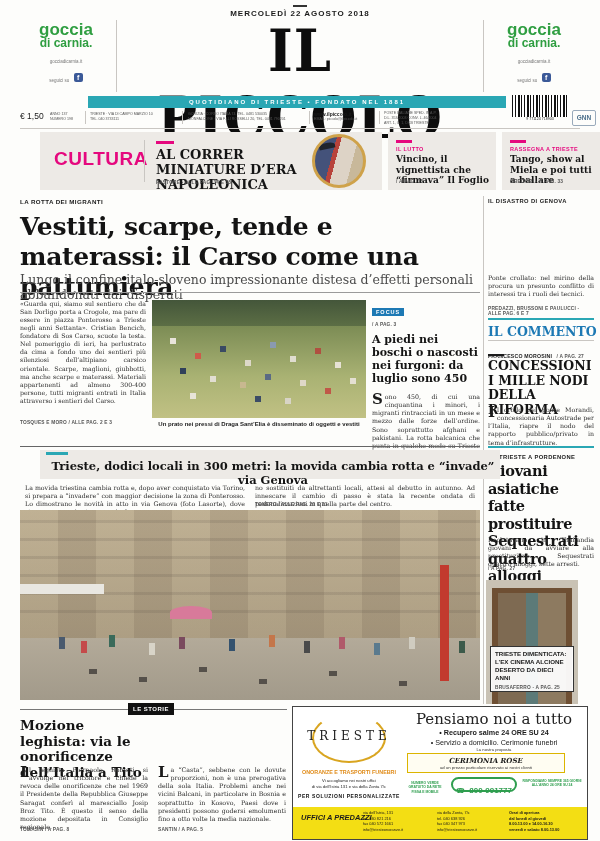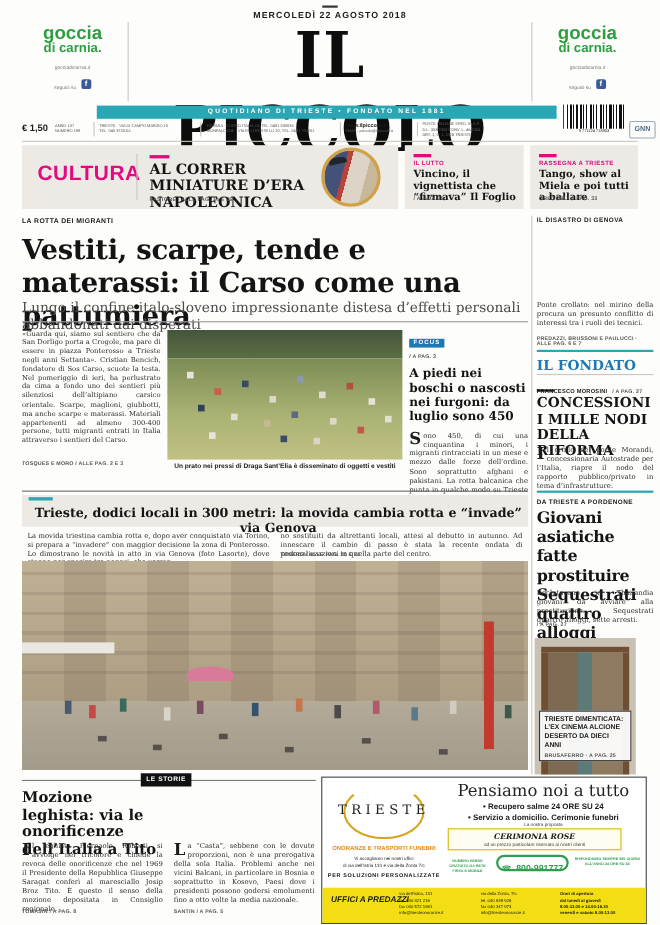--- a/index.html
+++ b/index.html
@@ -9,21 +9,21 @@
   .serif{font-family:"DejaVu Serif",serif;}
   .sans{font-family:"Liberation Sans",sans-serif;}
   .kicker{font-weight:700;font-size:6.2px;letter-spacing:.4px;text-transform:uppercase;color:#1b1b1b;}
   .pink{color:#e5087e;}
   .teal{color:#1d79b4;}
   .byline{font-weight:700;font-size:4.8px;color:#555;letter-spacing:.2px;}
   .body-text{font-family:"DejaVu Serif",serif;font-size:6.25px;line-height:1.3;text-align:justify;color:#2c2c2c;}
   .prelines{white-space:pre-line;}
   .hline{background:#c9c6c2;height:1px;}
   .vline{background:#c9c6c2;width:1px;}
-  .graybg{background:#edeae6;}
+  .graybg{background:#edeae6;margin-left:20px;}
   .dash{height:3px;background:#e5087e;}
   .dropcap{float:left;font-family:"DejaVu Serif",serif;font-weight:700;font-size:15px;line-height:12px;padding-right:2px;color:#1b1b1b;}
   .center{text-align:center;}
   .headline{font-family:"DejaVu Serif",serif;font-weight:700;color:#141414;}
   .tinyprint{font-size:3.6px;line-height:1.35;color:#555;}
   .fbicon{display:inline-block;width:9px;height:9px;background:#3b5998;color:#fff;font-weight:700;
           font-size:7px;line-height:9px;text-align:center;border-radius:2px;vertical-align:middle;}
   .barcode{background:repeating-linear-gradient(90deg,#111 0 1px,#fff 1px 3px,#111 3px 4px,#fff 4px 6px,#111 6px 8px,#fff 8px 9px);}
   .adtiny{font-size:3.4px;line-height:1.3;color:#2f9e4f;font-weight:700;text-transform:uppercase;}
   .yellowcol{font-size:3.9px;line-height:1.45;color:#1a1a1a;}
@@ -66,21 +66,21 @@
   </div>
 
   <div class="abs center" style="left:88px;top:96px;width:418px;height:12px;background:#2aa7b4;color:#fff;font-weight:700;font-size:6px;line-height:12px;letter-spacing:2px;">QUOTIDIANO DI TRIESTE  •  FONDATO NEL 1881</div>
 
   <div class="abs" style="left:512px;top:95px;width:56px;height:31px;">
     <div class="barcode" style="width:56px;height:22px;"></div>
     <div class="center" style="font-size:3.6px;color:#222;">9 771124 718903</div>
   </div>
   <div class="abs center" style="left:572px;top:110px;width:22px;height:14px;border:1px solid #9ab;color:#4a6e8a;font-weight:700;font-size:6.5px;line-height:14px;border-radius:2px;">GNN</div>
 
-  <div class="abs" style="left:20px;top:111px;font-weight:700;font-size:8.5px;">€ 1,50</div>
+  <div class="abs" style="left:20px;top:111px;font-weight:400;font-size:8.5px;">€ 1,50</div>
   <div class="abs tinyprint prelines" style="left:50px;top:112px;width:32px;">ANNO 137
 NUMERO 198</div>
   <div class="abs vline" style="left:85px;top:111px;height:13px;"></div>
   <div class="abs tinyprint prelines" style="left:90px;top:112px;width:88px;">TRIESTE · VIA DI CAMPO MARZIO 10
 TEL. 040 3733111</div>
   <div class="abs vline" style="left:182px;top:111px;height:13px;"></div>
   <div class="abs tinyprint prelines" style="left:188px;top:112px;width:118px;">GORIZIA · CORSO ITALIA 74, TEL. 0481 530035
 MONFALCONE · VIA F.LLI ROSSELLI 20, TEL. 0481 790201</div>
   <div class="abs vline" style="left:309px;top:111px;height:13px;"></div>
   <div class="abs" style="left:314px;top:111px;width:62px;">
@@ -144,21 +144,21 @@
   </div>
 
   <div class="abs vline" style="left:483px;top:196px;height:508px;"></div>
 
   <div class="abs kicker" style="left:488px;top:198px;font-size:5.8px;">IL DISASTRO DI GENOVA</div>
   <div class="abs body-text" style="left:488px;top:274px;width:106px;">Ponte crollato: nel mirino della procura un presunto conflitto di interessi tra i ruoli dei tecnici.</div>
   <div class="abs byline" style="left:488px;top:306px;width:106px;">PREDAZZI, BRUSSONI E PAULUCCI · ALLE PAG. 6 E 7</div>
 
   <div class="abs" style="left:488px;top:318px;width:106px;height:2px;background:#2aa7b4;"></div>
 
-  <div class="abs teal" style="left:488px;top:324px;font-weight:800;font-size:12.5px;font-family:'DejaVu Serif',serif;">IL FONDATO</div>
+  <div class="abs teal" style="left:488px;top:324px;font-weight:800;font-size:12.5px;font-family:'DejaVu Serif',serif;">IL COMMENTO</div>
   <div class="abs hline" style="left:488px;top:340px;width:106px;"></div>
   <div class="abs" style="left:488px;top:344px;width:106px;">
     <span class="byline" style="font-size:5.2px;color:#1b1b1b;">FRANCESCO MOROSINI</span>
     <span class="byline">/ A PAG. 27</span>
   </div>
   <div class="abs" style="left:488px;top:354px;width:16px;height:2px;background:#1b1b1b;"></div>
   <div class="abs headline" style="left:488px;top:359px;width:106px;font-size:12.5px;line-height:14.5px;">CONCESSIONI I MILLE NODI DELLA RIFORMA</div>
   <div class="abs" style="left:488px;top:406px;width:106px;">
     <span class="dropcap">I</span>
     <span class="body-text" style="display:block;">l crollo del ponte Morandi, concessionaria Autostrade per l’Italia, riapre il nodo del rapporto pubblico/privato in tema d’infrastrutture.</span>
@@ -222,21 +222,21 @@
       <div class="abs" style="left:15px;top:2px;width:74px;height:50px;border:2px solid #d9a520;border-radius:50%;border-top-color:transparent;box-sizing:border-box;"></div>
       <div class="abs center serif" style="left:0;top:18px;width:104px;font-size:12px;letter-spacing:4px;color:#222;">TRIESTE</div>
       <div class="abs center" style="left:0;top:58px;width:104px;font-weight:800;font-size:5.4px;color:#e08c1a;">ONORANZE E TRASPORTI FUNEBRI</div>
       <div class="abs center prelines" style="left:0;top:67px;width:104px;font-size:4.2px;line-height:1.4;color:#222;">Vi accogliamo nei nostri uffici
 di via dell’Istria 131 e via della Zonta 7/c</div>
       <div class="abs center" style="left:0;top:82px;width:104px;font-weight:700;font-size:5px;letter-spacing:.6px;color:#111;">PER SOLUZIONI PERSONALIZZATE</div>
     </div>
 
     <div class="abs center serif" style="left:108px;top:3px;width:186px;font-size:15px;color:#222;">Pensiamo noi a tutto</div>
     <div class="abs center" style="left:108px;top:21px;width:186px;font-weight:700;font-size:7.2px;">• Recupero salme 24 ORE SU 24</div>
-    <div class="abs center" style="left:108px;top:31px;width:186px;font-weight:700;font-size:7.2px;">• Servizio a domicilio. Cerimonie funebri</div>
+    <div class="abs center" style="left:108px;top:31px;width:186px;font-weight:400;font-size:7.2px;">• Servizio a domicilio. Cerimonie funebri</div>
     <div class="abs center" style="left:108px;top:40px;width:186px;font-size:4.2px;color:#333;">La nostra proposta</div>
     <div class="abs" style="left:114px;top:46px;width:158px;height:20px;border:1px solid #dcb500;background:#fffdf2;box-sizing:border-box;">
       <div class="center serif" style="font-style:italic;font-weight:700;font-size:7px;margin-top:2px;">CERIMONIA ROSE</div>
       <div class="center" style="font-size:4.3px;color:#333;">ad un prezzo particolare riservato ai nostri clienti</div>
     </div>
     <div class="abs adtiny center" style="left:110px;top:74px;width:44px;">NUMERO VERDE GRATUITO DA RETE FISSA E MOBILE</div>
     <div class="abs" style="left:158px;top:70px;width:66px;height:15px;border:2px solid #2f9e4f;border-radius:8px;box-sizing:border-box;text-align:center;">
       <span style="color:#2f9e4f;font-size:7px;">☎</span>
       <span style="font-weight:800;font-size:8px;color:#2f9e4f;">800-991777</span>
     </div>

